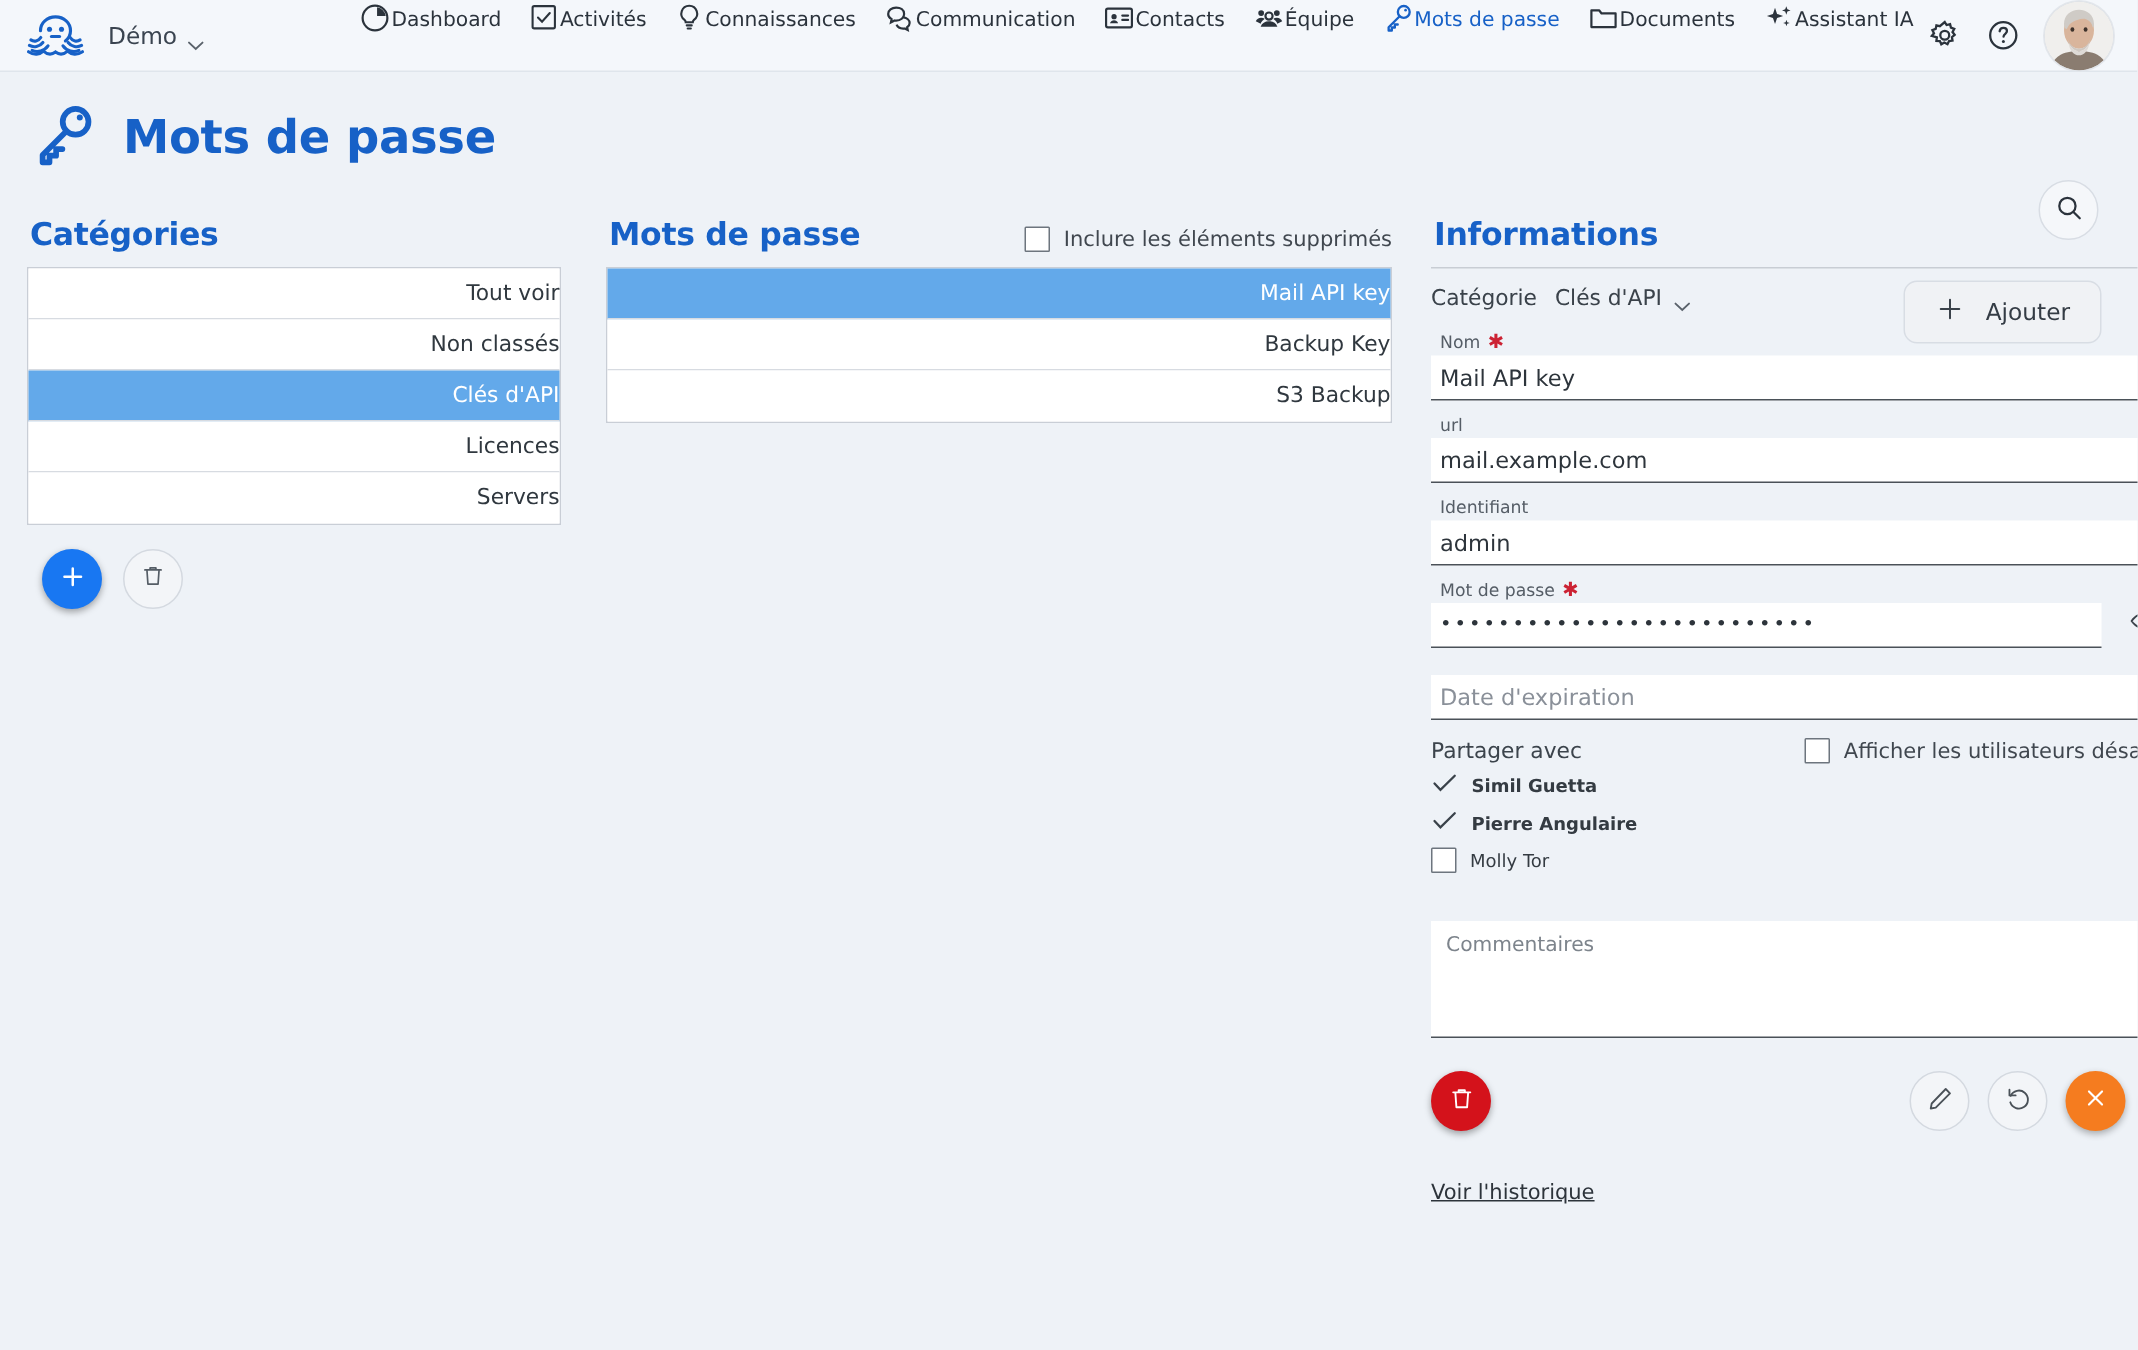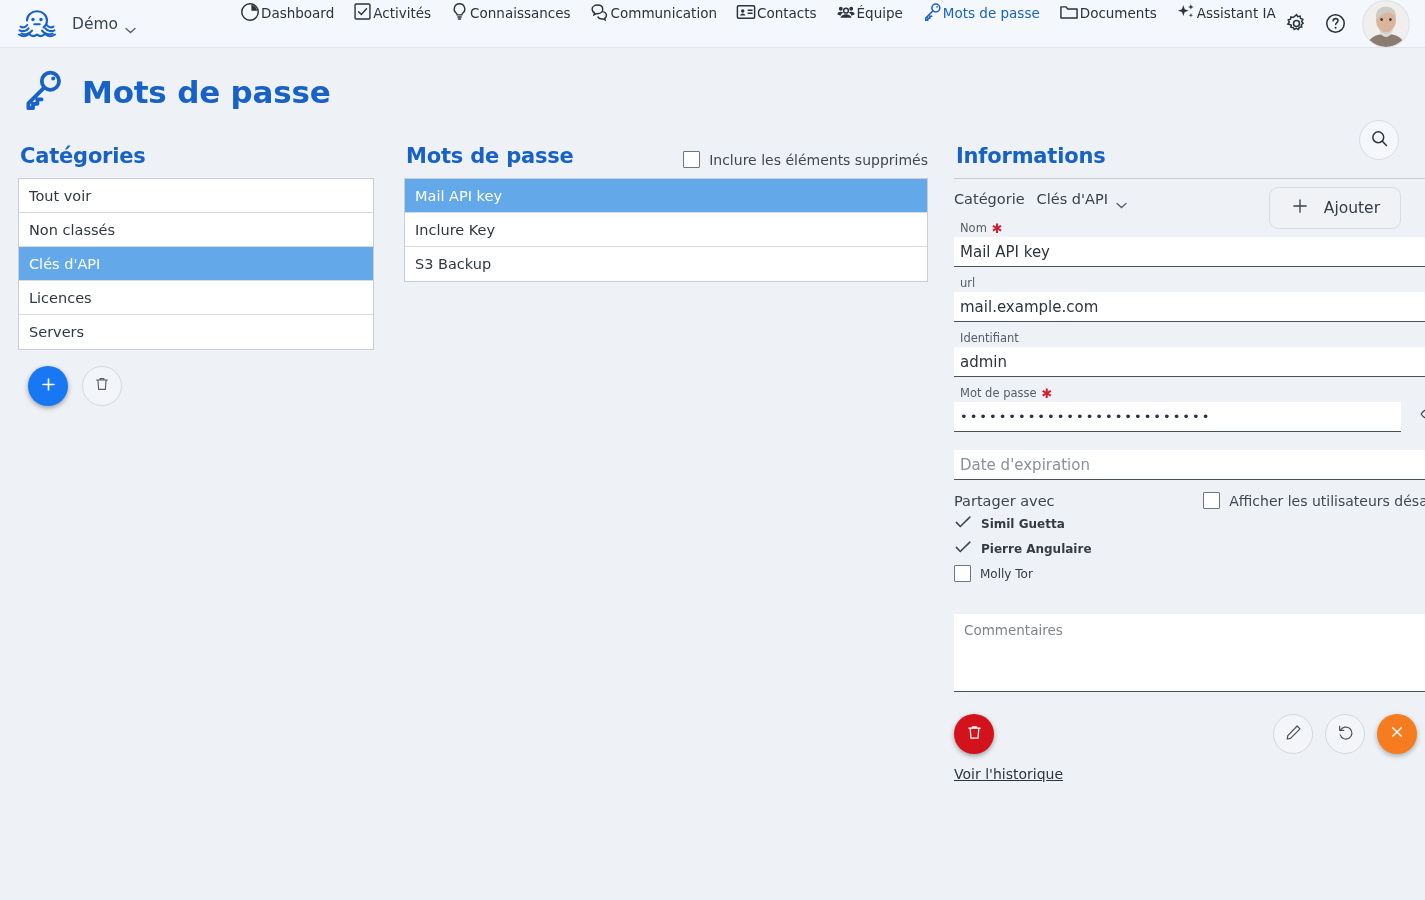--- a/index.html
+++ b/index.html
@@ -79,21 +79,21 @@
     font-size: 21px; font-weight: bold; color: #1761c7;
     margin: 0 0 10px 2px; letter-spacing: -0.2px;
   }
   .pwhead { display: flex; align-items: flex-end; justify-content: space-between; margin-bottom: 10px; }
   .pwhead .coltitle { margin-bottom: 0; }
 
   .listbox { border: 1px solid #c9ced6; background: #fff; }
   .listrow {
     height: 34px; display: flex; align-items: center;
     padding-left: 10px; font-size: 14.5px; color: #30383f;
-    border-bottom: 1px solid #d7dbe1; cursor: pointer; background: #fff;
+    border-bottom: 1px solid #d7dbe1; cursor: pointer; background: #fff; justify-content: flex-end;
   }
   .listrow:last-child { border-bottom: none; }
   .listrow.sel { background: #63a9ea; color: #ffffff; }
 
   .catactions { display: flex; align-items: center; gap: 14px; margin-top: 16px; padding-left: 10px; }
   .fab {
     width: 40px; height: 40px; border-radius: 50%;
     display: flex; align-items: center; justify-content: center; cursor: pointer;
   }
   .fab-blue { background: #1877f2; box-shadow: 0 2px 5px rgba(0,0,0,.35); }
@@ -147,21 +147,21 @@
   .cfab {
     width: 40px; height: 40px; border-radius: 50%;
     display: flex; align-items: center; justify-content: center; cursor: pointer;
   }
   .cfab.red   { background: #d4121b; box-shadow: 0 2px 5px rgba(0,0,0,.35); }
   .cfab.ghost { background: #f3f5f8; border: 1px solid #d4d9e0; }
   .cfab.orange{ background: #f57c1f; box-shadow: 0 2px 5px rgba(0,0,0,.3); }
   .cfab.green { background: #15a015; box-shadow: 0 2px 5px rgba(0,0,0,.3); }
 
   .histlink {
-    margin-top: 12px; font-size: 14px; color: #2d343b;
+    margin-top: 33px; font-size: 14px; color: #2d343b;
     text-decoration: underline; cursor: pointer; display: inline-block;
   }
 </style>
 </head>
 <body>
 
 <div class="topbar">
   <div class="brand">
     <span class="logo">
       <svg viewBox="0 0 46 40" width="46" height="40">
@@ -405,21 +405,21 @@
       <div class="chkline">
         <span class="chkbox"></span>
         <span>Inclure les éléments supprimés</span>
       </div>
     </div>
     <div class="listbox">
       <div class="listrow sel">
           <span>Mail API key</span>
         </div>
       <div class="listrow">
-          <span>Inclure Key</span>
+          <span>Backup Key</span>
         </div>
       <div class="listrow">
           <span>S3 Backup</span>
         </div>
     </div>
   </div>
 
   <div class="col-info">
     <div class="coltitle">Informations</div>
     <div class="info-divider"></div>

